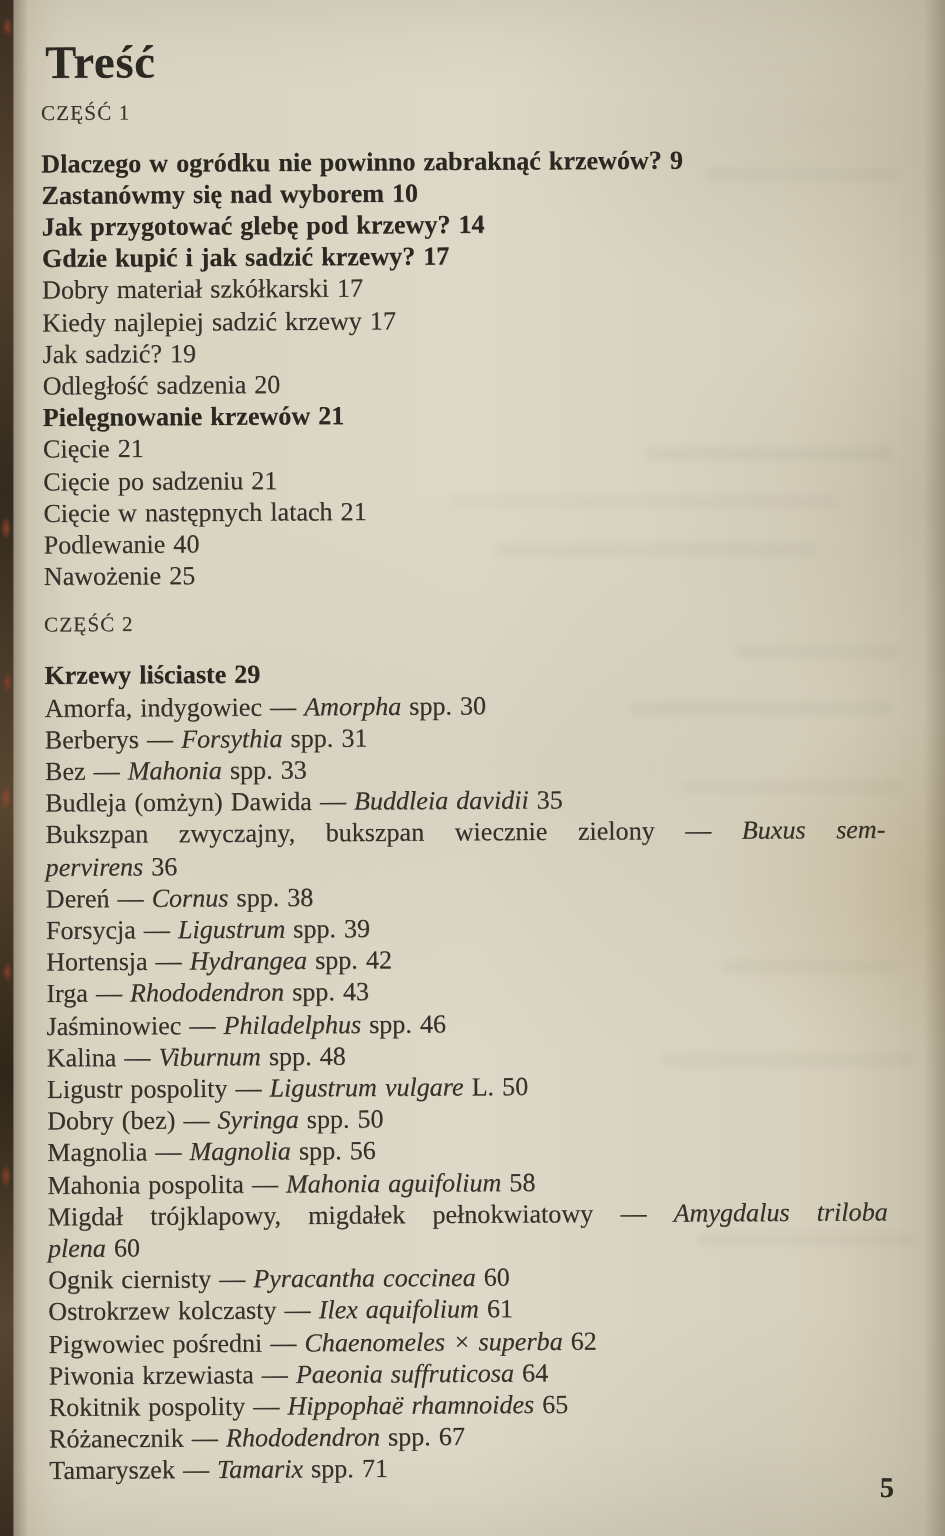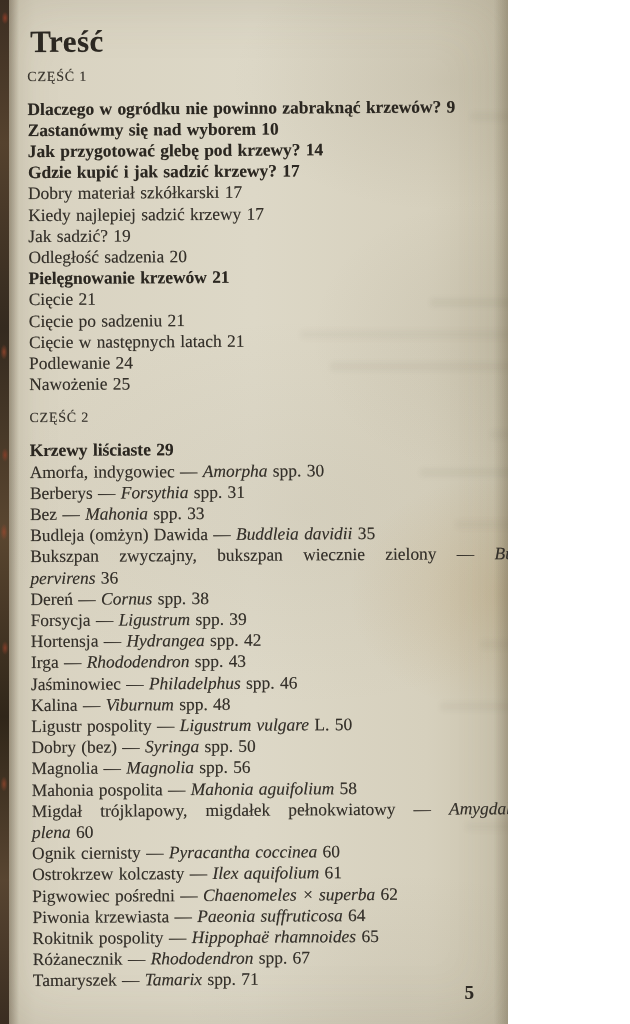--- a/index.html
+++ b/index.html
@@ -3,21 +3,21 @@
 <meta charset="utf-8">
 <style>
   html, body { margin: 0; padding: 0; }
   body {
     width: 630px; height: 1024px;
     font-family: "Liberation Serif", "DejaVu Serif", serif;
     overflow: hidden;
   }
   .page {
     position: relative;
-    width: 508px; height: 1024px;
+    width: 630px; height: 1024px;
     overflow: hidden;
     background:
       radial-gradient(ellipse 220px 170px at 99% 58%, rgba(168,132,72,.20), transparent 70%),
       radial-gradient(ellipse 300px 180px at 88% 8%, rgba(120,110,88,.12), transparent 72%),
       radial-gradient(ellipse 260px 200px at 97% 33%, rgba(125,115,92,.10), transparent 70%),
       radial-gradient(ellipse 420px 260px at 60% 50%, rgba(128,120,100,.07), transparent 75%),
       radial-gradient(ellipse 300px 160px at 80% 97%, rgba(120,110,88,.08), transparent 75%),
       linear-gradient(90deg, #cdc6b1, #d9d3c1 7%, #ddd8c7 50%, #d6d0bd 84%, #cbc4ae);
     box-shadow: inset 0 0 60px rgba(95,85,62,.18);
   }
@@ -118,21 +118,21 @@
         <div class="entry-line bold"><span>Jak przygotować glebę pod krzewy? 14</span></div>
         <div class="entry-line bold"><span>Gdzie kupić i jak sadzić krzewy? 17</span></div>
         <div class="entry-line"><span>Dobry materiał szkółkarski 17</span></div>
         <div class="entry-line"><span>Kiedy najlepiej sadzić krzewy 17</span></div>
         <div class="entry-line"><span>Jak sadzić? 19</span></div>
         <div class="entry-line"><span>Odległość sadzenia 20</span></div>
         <div class="entry-line bold"><span>Pielęgnowanie krzewów 21</span></div>
         <div class="entry-line"><span>Cięcie 21</span></div>
         <div class="entry-line"><span>Cięcie po sadzeniu 21</span></div>
         <div class="entry-line"><span>Cięcie w następnych latach 21</span></div>
-        <div class="entry-line"><span>Podlewanie 24</span></div>
+        <div class="entry-line"><span>Podlewanie 40</span></div>
         <div class="entry-line"><span>Nawożenie 25</span></div>
         <div class="section-label">CZĘŚĆ 2</div>
         <div class="entry-line bold"><span>Krzewy liściaste 29</span></div>
         <div class="entry-line"><span>Amorfa, indygowiec — </span><em>Amorpha</em><span> spp. 30</span></div>
         <div class="entry-line"><span>Berberys — </span><em>Forsythia</em><span> spp. 31</span></div>
         <div class="entry-line"><span>Bez — </span><em>Mahonia</em><span> spp. 33</span></div>
         <div class="entry-line"><span>Budleja (omżyn) Dawida — </span><em>Buddleia davidii</em><span> 35</span></div>
         <div class="entry-line justified"><span>Bukszpan zwyczajny, bukszpan wiecznie zielony — </span><em>Buxus sem-</em></div>
         <div class="entry-line"><em>pervirens</em><span> 36</span></div>
         <div class="entry-line"><span>Dereń — </span><em>Cornus</em><span> spp. 38</span></div>

